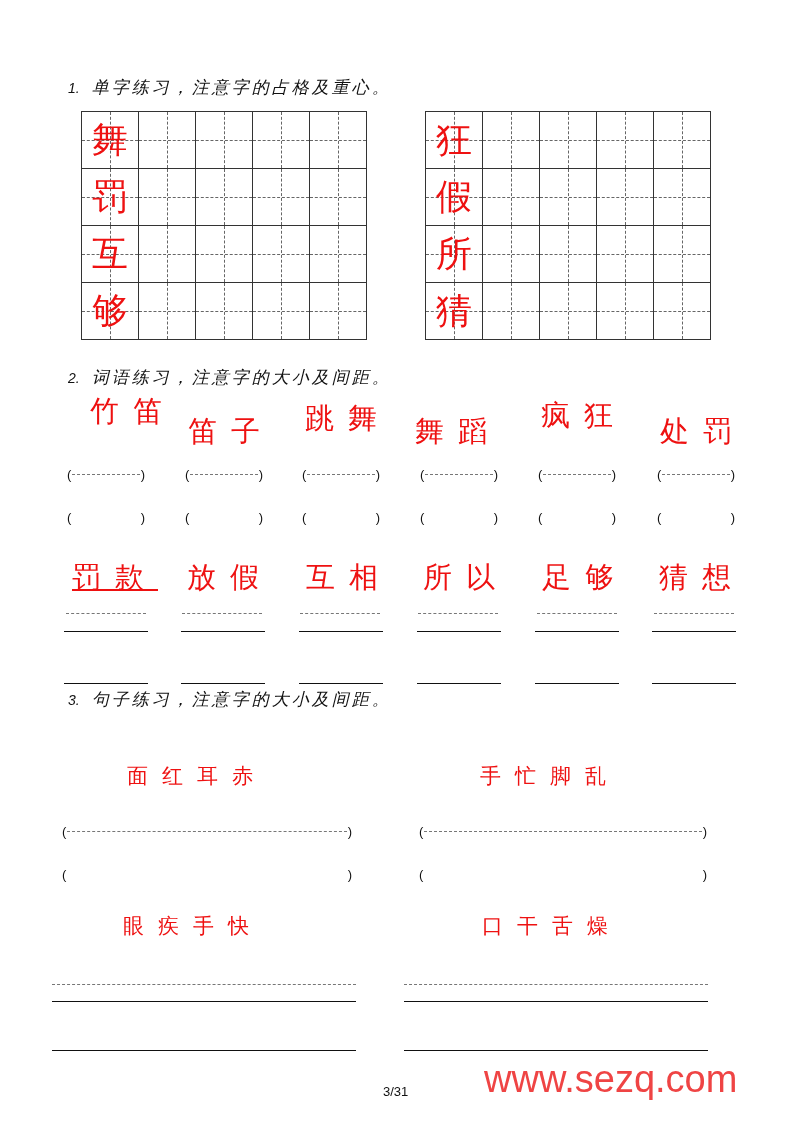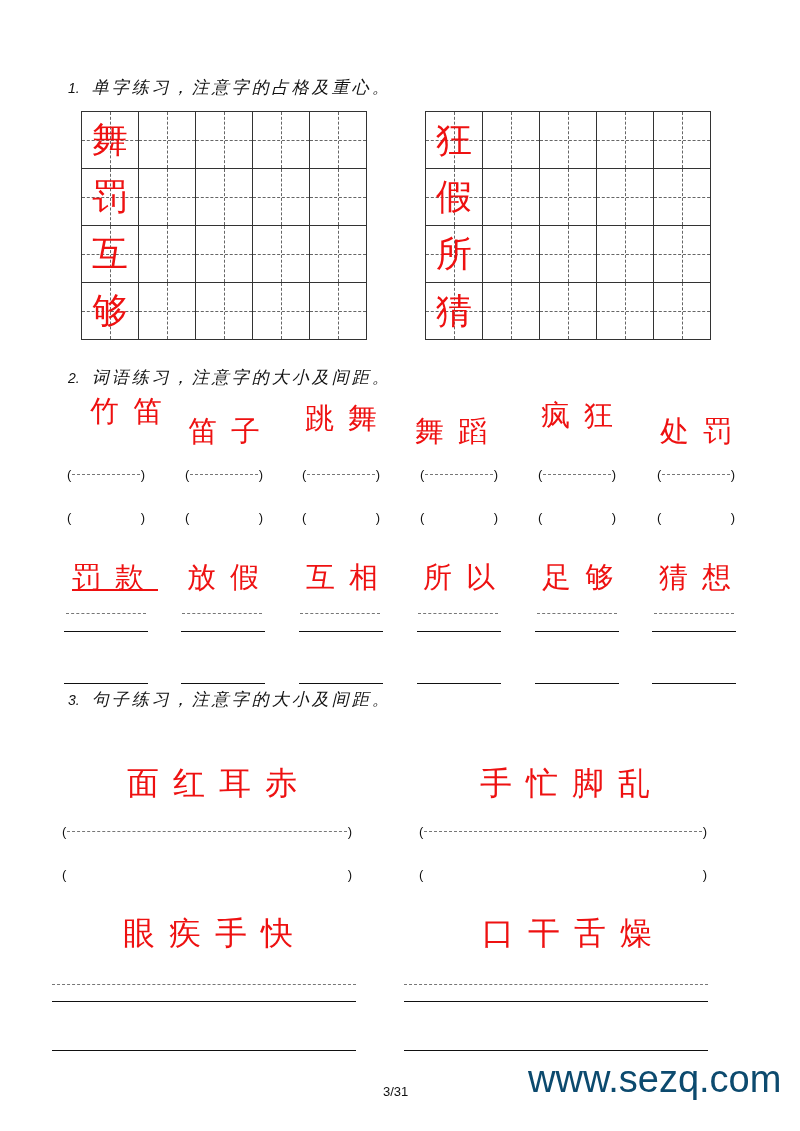--- a/index.html
+++ b/index.html
@@ -12,23 +12,23 @@
   .grid td::before { content:""; position:absolute; left:50%; top:0; bottom:0; border-left:1px dashed #666; }
   .grid td::after { content:""; position:absolute; top:50%; left:0; right:0; border-top:1px dashed #666; }
   .grid td span { position:absolute; left:0; right:0; top:0; bottom:0; display:flex; align-items:center; justify-content:center;
                   color:#ee1111; font-family:"DejaVu Serif", serif; font-size:36px; z-index:2; }
   .word { position:absolute; color:#ee1111; font-family:"DejaVu Serif", serif; font-size:29px; letter-spacing:14px; white-space:nowrap; }
   .paren { position:absolute; height:16px; font-family:"Liberation Sans", sans-serif; font-size:13px; display:flex; justify-content:space-between; align-items:center; }
   .paren .mid { flex:1; border-top:1px dashed #777; margin:0 1px; height:0; }
   .paren .mid.blank { border-top:none; }
   .dline { position:absolute; border-top:1px dashed #777; height:0; }
   .sline { position:absolute; border-top:1.5px solid #111; height:0; }
-  .idiom { position:absolute; color:#ee1111; font-family:"DejaVu Serif", serif; font-size:32px; letter-spacing:14px; white-space:nowrap; }
+  .idiom { position:absolute; color:#ee1111; font-family:"DejaVu Serif", serif; font-size:21px; letter-spacing:14px; white-space:nowrap; }
   .pagenum { position:absolute; left:383px; top:1084px; font-family:"Liberation Sans", sans-serif; font-size:13px; }
-  .watermark { position:absolute; left:528px; top:1058px; font-family:"Liberation Sans", sans-serif; font-size:38px; color:#0c4a6e; }
+  .watermark { position:absolute; left:484px; top:1058px; font-family:"Liberation Sans", sans-serif; font-size:38px; color:#ef4444; }
 </style>
 </head>
 <body>
 
 <div class="heading" style="top:76px;">
   <span class="num">1.</span><span>单字练习，注意字的占格及重心。</span>
 </div>
 
 <table class="grid" style="left:81px; top:111px;">
   <tbody>

